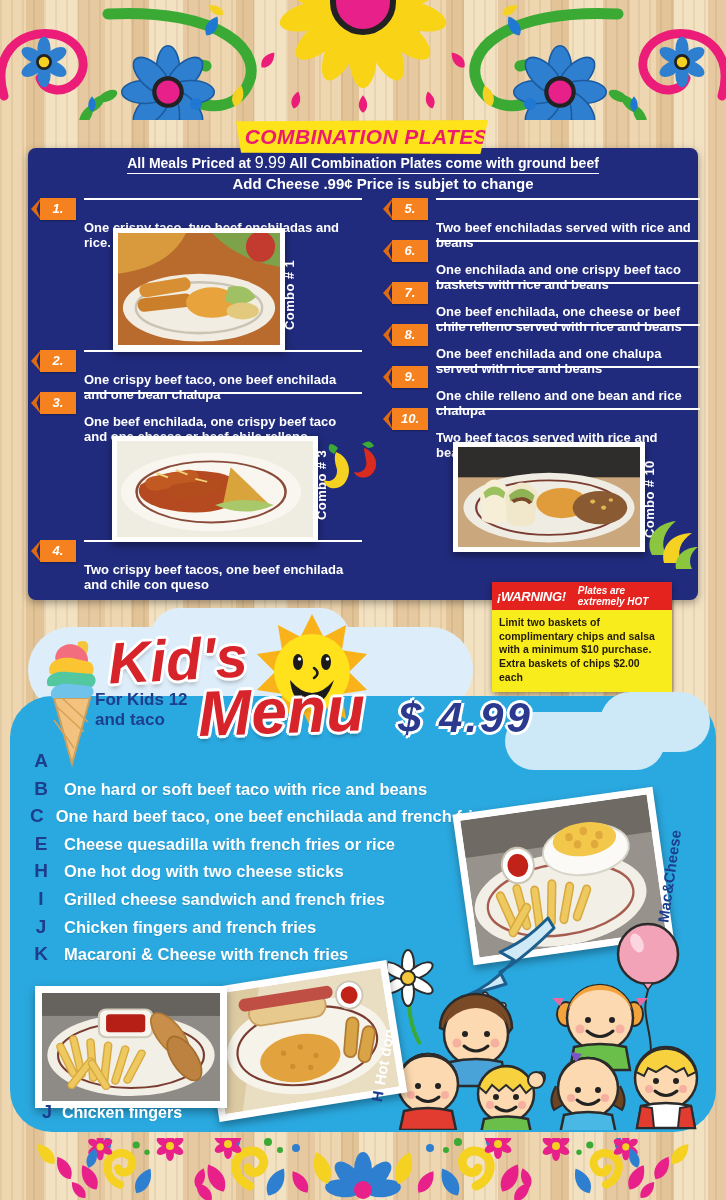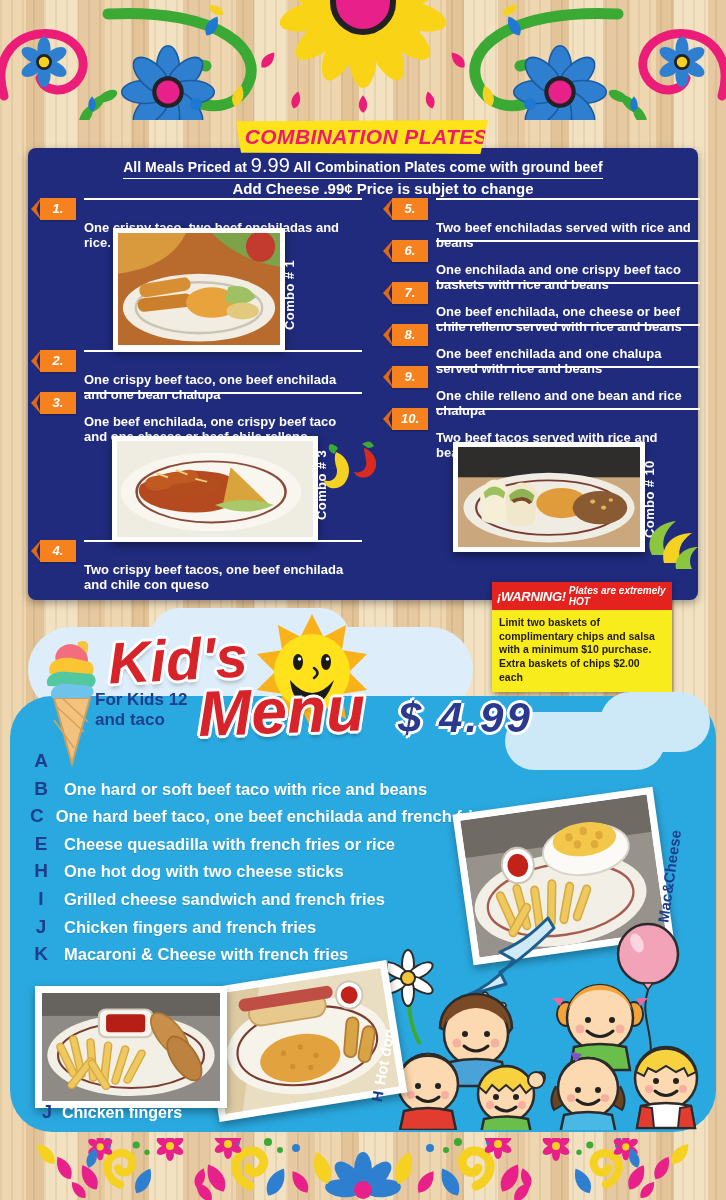--- a/index.html
+++ b/index.html
@@ -14,37 +14,37 @@
 
   
   .banner{position:absolute;left:236px;top:120px;width:252px;height:34px;background:#ffe31a;
     display:flex;align-items:center;justify-content:center;gap:7px;box-shadow:0 2px 4px rgba(0,0,0,.25);
     clip-path:polygon(0 4%,100% 0,97% 100%,2% 96%);}
   .banner-title{color:#ec1a70;font-size:21px;font-weight:900;font-style:italic;letter-spacing:.4px;white-space:nowrap;}
   .panel{position:absolute;left:28px;top:148px;width:670px;height:452px;background:#202b7d;border-radius:8px;
     box-shadow:0 3px 8px rgba(0,0,0,.35);}
   .pricing{position:absolute;left:0;top:154px;width:726px;text-align:center;color:#fff;}
   .p1{display:inline-block;font-size:14px;font-weight:600;border-bottom:1.5px solid #fff;padding-bottom:1px;}
-  .p1 .big{font-size:20px;font-weight:400;}
+  .p1 .big{font-size:16px;font-weight:400;}
   .p2{font-size:15px;font-weight:600;margin-top:1px;padding-left:40px;}
   .it-row{position:absolute;display:flex;align-items:flex-start;gap:8px;}
   .flag{position:relative;min-width:24px;text-align:center;background:#f5821f;color:#fff;font-weight:800;
     font-style:italic;font-size:13px;padding:3px 6px 4px;box-shadow:0 1px 2px rgba(0,0,0,.3);}
   .flag::before{content:"";position:absolute;left:-9px;top:0;bottom:0;width:10px;background:#e06a10;
     clip-path:polygon(100% 0,0 50%,100% 100%,55% 50%);}
   .it-txt{flex:1;border-top:2px solid #fff;padding-top:21px;color:#fff;font-size:13px;font-weight:600;line-height:1.15;}
   .photo{position:absolute;background:#fff;padding:5px;box-shadow:0 3px 8px rgba(0,0,0,.45);}
   .photo svg{width:100%;height:100%;}
   .vlabel{position:absolute;transform:rotate(-90deg);transform-origin:left top;white-space:nowrap;
     font-weight:700;color:#fff;font-size:13px;letter-spacing:.4px;}
 
   
   .warn{position:absolute;left:492px;top:582px;width:180px;box-shadow:0 2px 6px rgba(0,0,0,.4);}
   .warn-head{background:#e4231f;color:#fff;font-style:italic;font-weight:800;font-size:10px;
-    padding:3px 5px;display:flex;align-items:center;gap:3px;}
+    padding:3px 5px;display:flex;align-items:center;gap:12px;}
   .warn-head .big{font-size:13px;letter-spacing:-.3px;}
   .warn-body{background:#f8ec1c;color:#241c06;font-weight:700;font-size:10.5px;line-height:1.3;padding:6px 7px 8px;}
 
   
   .cloud{position:absolute;background:#ddeefa;border-radius:60px;}
   .kids-panel{position:absolute;left:10px;top:696px;width:706px;height:436px;background:#2aa9e0;border-radius:42px;}
   .kids-title{position:absolute;color:#d7232a;font-weight:900;font-style:italic;
     text-shadow:-3px 0 #fff,3px 0 #fff,0 -3px #fff,0 3px #fff,-2px -2px #fff,2px 2px #fff,-2px 2px #fff,2px -2px #fff,0 5px 4px rgba(0,0,0,.25);}
   .kids-sub{position:absolute;left:95px;top:690px;color:#1d3d8d;font-weight:800;font-size:17px;line-height:1.2;}
   .kids-price{position:absolute;left:398px;top:694px;color:#2b3a8f;font-weight:900;font-size:42px;font-style:italic;

